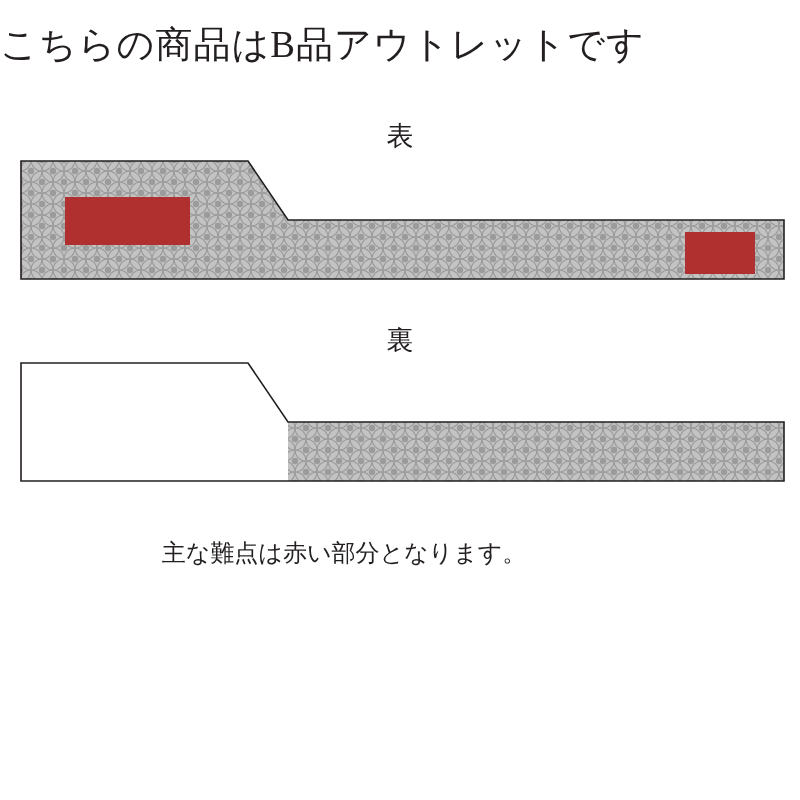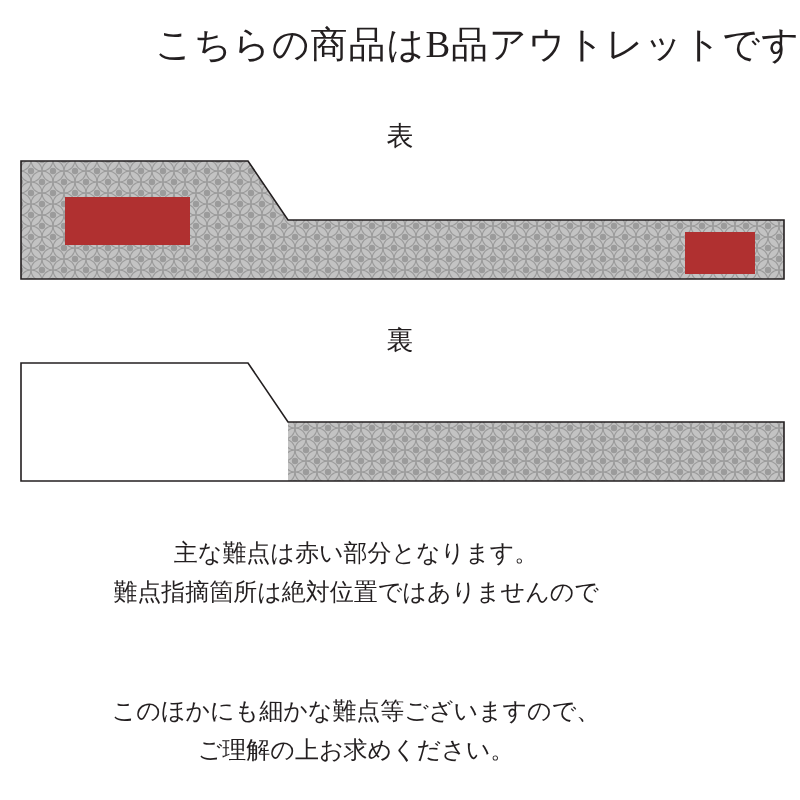--- a/index.html
+++ b/index.html
@@ -19,21 +19,21 @@
     position: relative;
     width: 800px;
     height: 800px;
   }
 
   .title {
     position: absolute;
     top: 20px;
     left: 0;
     width: 800px;
-    text-align: right;
+    text-align: left;
     font-size: 37px;
     letter-spacing: 1px;
     color: #231f20;
     white-space: nowrap;
   }
 
   .side-label {
     position: absolute;
     width: 800px;
     text-align: center;
@@ -49,21 +49,21 @@
     left: 20px;
   }
   .figure.front { top: 160px; }
   .figure.back  { top: 362px; }
 
   .fig-svg { display: block; }
 
   
   .note {
     position: absolute;
-    left: 12px;
+    left: 0;
     width: 688px;
     text-align: center;
     font-size: 24px;
     line-height: 39px;
     color: #231f20;
   }
   .note.note-1 { top: 534px; }
   .note.note-2 { top: 692px; }
   .note-line { display: block; white-space: nowrap; }
 </style>
@@ -118,21 +118,16 @@
           <circle cx="22" cy="22" r="3.2" fill="#9b9b9b"></circle>
         </pattern>
       </defs>
       <path d="M268,60 L764,60 L764,119 L268,119 Z" fill="url(#shippouBack)" stroke="none"></path>
       <path d="M1,1 L228,1 L268,60 L764,60 L764,119 L268,119 L228,119 L1,119 Z" fill="none" stroke="#231f20" stroke-width="1.6" stroke-linejoin="miter"></path>
     </svg>
   </div>
 
   <div class="note note-1">
     <span class="note-line">主な難点は赤い部分となります。</span>
-    <span class="note-line">難点指摘箇所は絶対位置ではありませんので</span>
   </div>
 
-  <div class="note note-2">
-    <span class="note-line">このほかにも細かな難点等ございますので、</span>
-    <span class="note-line">ご理解の上お求めください。</span>
-  </div>
 
 </div>
 
 </body></html>

